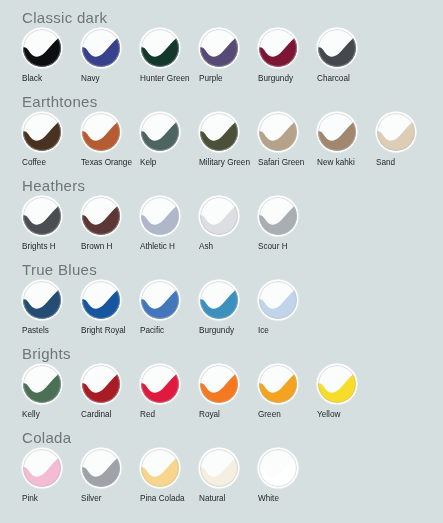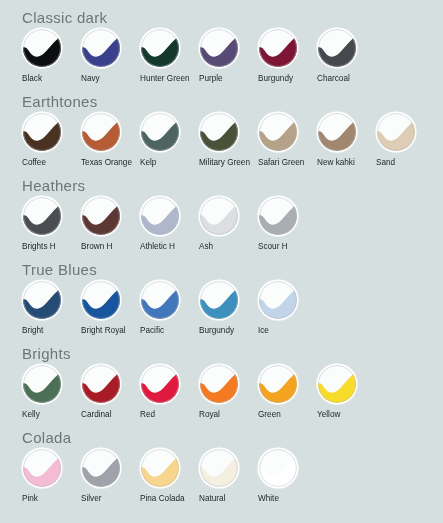--- a/index.html
+++ b/index.html
@@ -283,21 +283,21 @@
       <div class="section-header">True Blues</div>
       <div class="swatch-row">
         <div class="swatch-cell">
           <div class="swatch-disc" style="background: rgb(251, 252, 252);">
             <svg viewBox="0 0 38 38" width="38" height="38">
               <rect x="0" y="0" width="38" height="38" fill="#fbfcfc"></rect>
               <path d="M0,18.5 C3.2,17.2 5.0,20.8 7.6,24.2 C10.6,28.1 15.0,29.0 20.0,25.2 C25.2,21.2 29.5,13.0 38,7.2 L38,38 L0,38 Z" fill="#244c75"></path>
               <circle cx="19" cy="19" r="18.4" fill="none" stroke="rgba(180,186,188,0.55)" stroke-width="0.9"></circle>
             </svg>
           </div>
-          <div class="swatch-label">Bright</div>
+          <div class="swatch-label">Pastels</div>
         </div>
         <div class="swatch-cell">
           <div class="swatch-disc" style="background: rgb(251, 252, 252);">
             <svg viewBox="0 0 38 38" width="38" height="38">
               <rect x="0" y="0" width="38" height="38" fill="#fbfcfc"></rect>
               <path d="M0,18.5 C3.2,17.2 5.0,20.8 7.6,24.2 C10.6,28.1 15.0,29.0 20.0,25.2 C25.2,21.2 29.5,13.0 38,7.2 L38,38 L0,38 Z" fill="#17559e"></path>
               <circle cx="19" cy="19" r="18.4" fill="none" stroke="rgba(180,186,188,0.55)" stroke-width="0.9"></circle>
             </svg>
           </div>
           <div class="swatch-label">Bright Royal</div>

